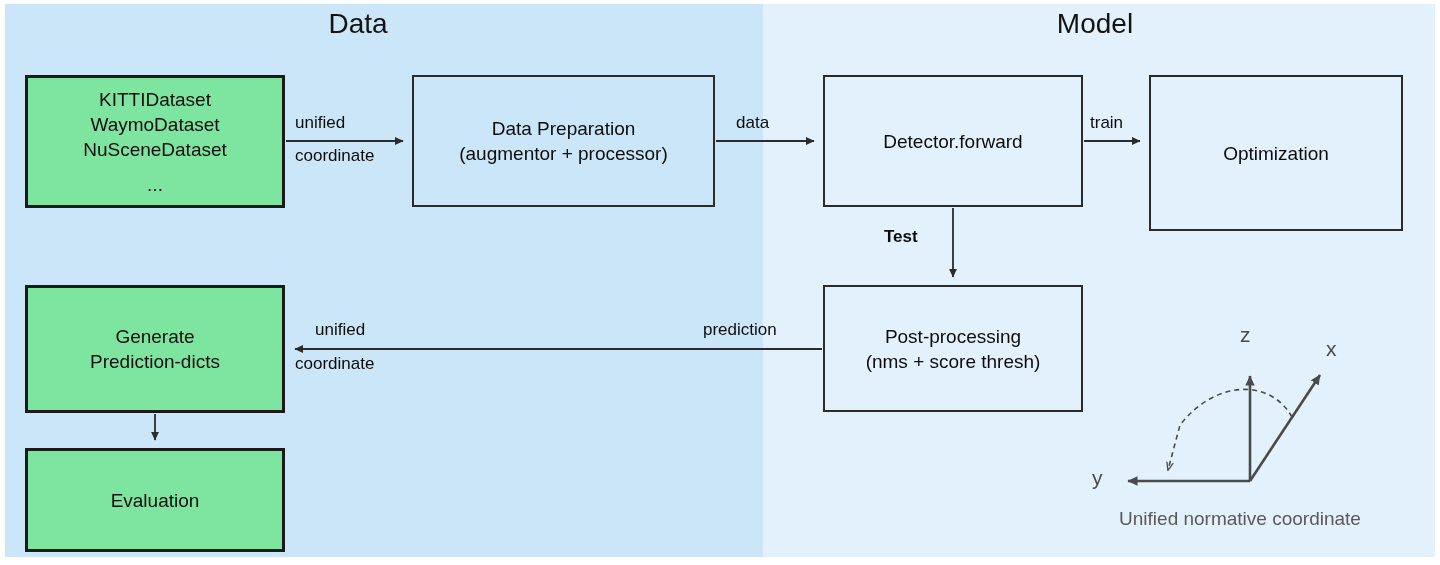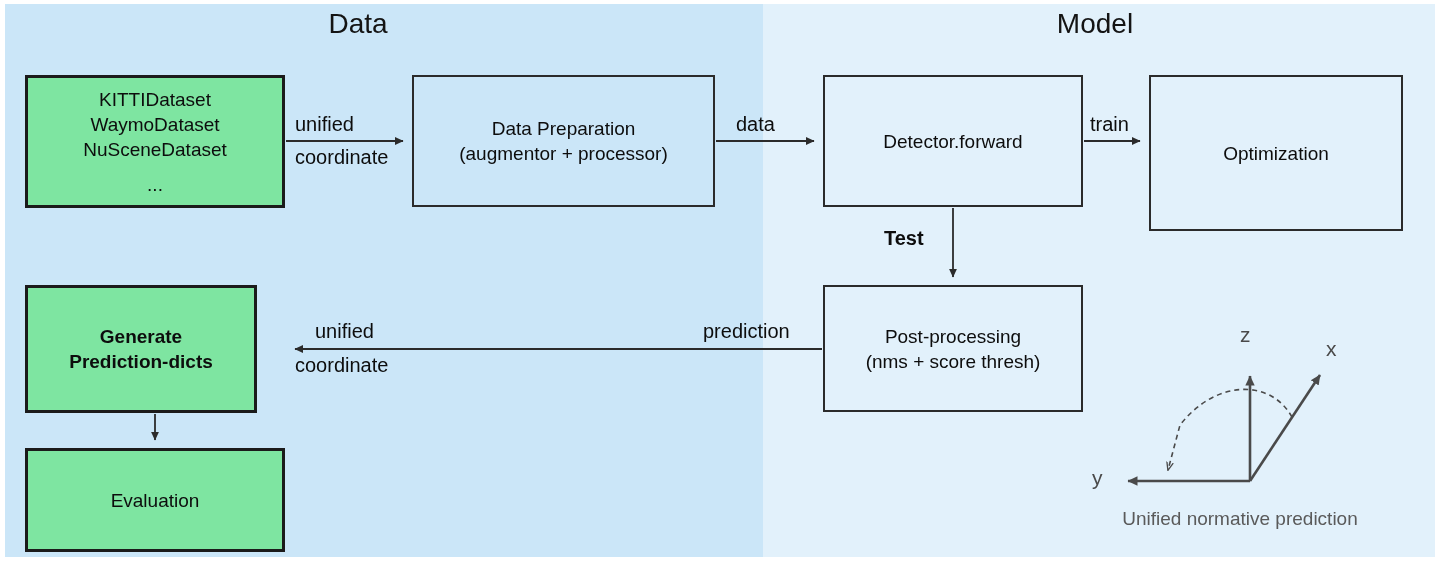--- a/index.html
+++ b/index.html
@@ -56,28 +56,28 @@
     border: 2px solid #2b2b2b;
   }
   .node .line { display: block; white-space: nowrap; }
 
   
   #node-datasets      { left: 25px;   top: 75px;  width: 260px; height: 133px; }
   #node-dataprep      { left: 412px;  top: 75px;  width: 303px; height: 132px; }
   #node-detector      { left: 823px;  top: 75px;  width: 260px; height: 132px; }
   #node-optimization  { left: 1149px; top: 75px;  width: 254px; height: 156px; }
   #node-postproc      { left: 823px;  top: 285px; width: 260px; height: 127px; }
-  #node-generate      { left: 25px;   top: 285px; width: 232px; height: 128px; font-weight: bold; }
+  #node-generate      { left: 25px;   top: 285px; width: 260px; height: 128px; }
   #node-evaluation    { left: 25px;   top: 448px; width: 260px; height: 104px; }
 
   #node-datasets .ellipsis { margin-top: 10px; }
 
   .edge-label {
     position: absolute;
-    font-size: 20px;
+    font-size: 17px;
     color: #0d0d0d;
     white-space: nowrap;
   }
 
   svg.overlay {
     position: absolute;
     left: 0; top: 0;
     width: 1440px; height: 565px;
     pointer-events: none;
   }
@@ -188,15 +188,15 @@
 
   <div class="edge-label" style="left:703px; top:320px;">prediction</div>
 
   <div class="edge-label" style="left:315px; top:320px;">unified</div>
   <div class="edge-label" style="left:295px; top:354px;">coordinate</div>
 
   <div class="axis-label" style="left:1240px; top:323px;">z</div>
   <div class="axis-label" style="left:1326px; top:337px;">x</div>
   <div class="axis-label" style="left:1092px; top:466px;">y</div>
 
-  <div id="coord-caption">Unified normative prediction</div>
+  <div id="coord-caption">Unified normative coordinate</div>
 
 </div>
 
 </body></html>

